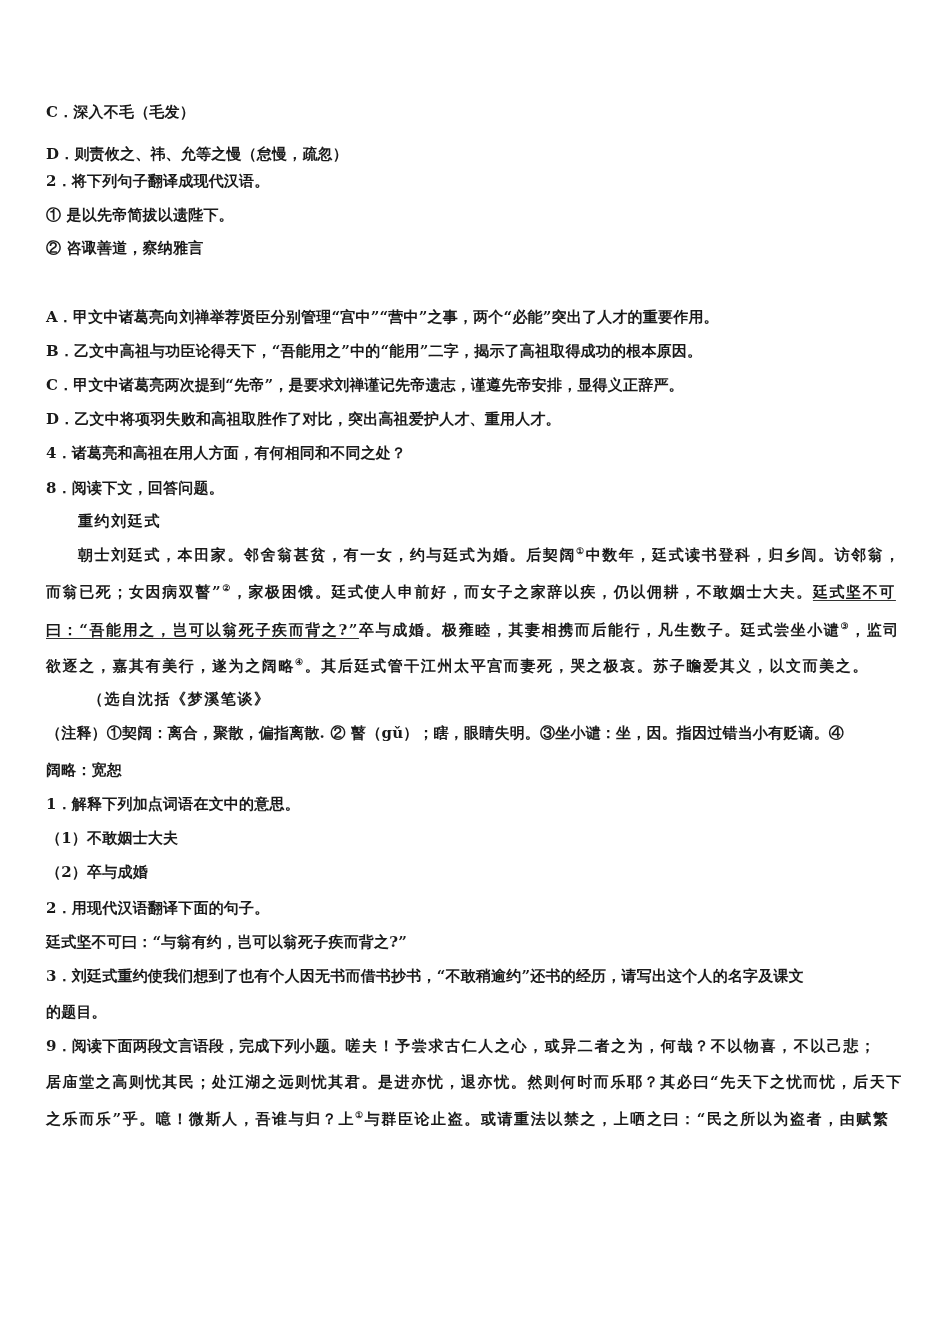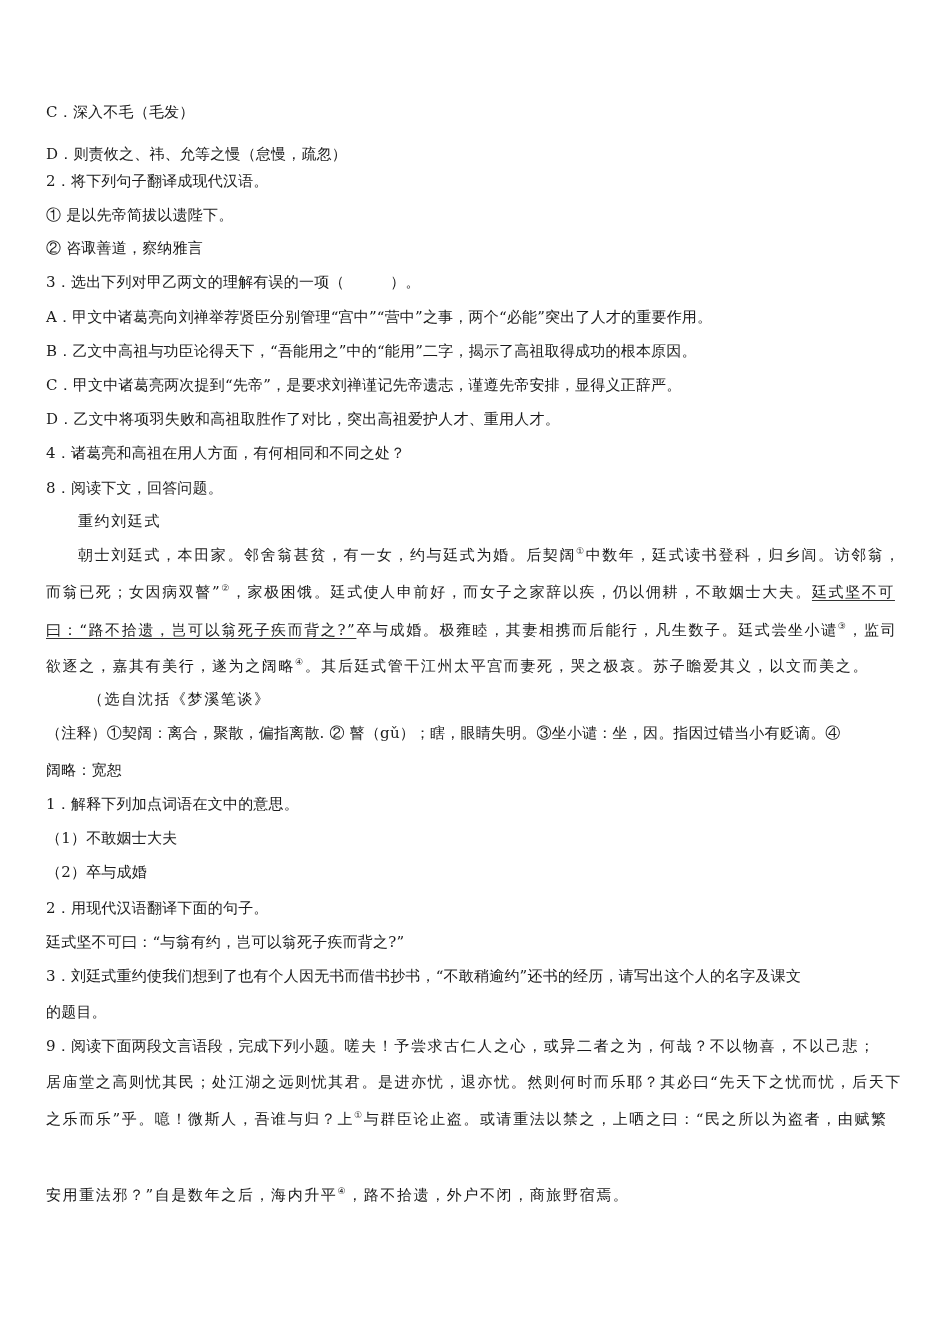--- a/index.html
+++ b/index.html
@@ -1,59 +1,58 @@
 <!DOCTYPE html>
 <html><head>
 <meta charset="utf-8">
 <style>
   html, body { margin: 0; padding: 0; background: #ffffff; }
   body {
     width: 950px; height: 1344px; position: relative; overflow: hidden;
     font-family: "DejaVu Serif", "Liberation Serif", serif;
     color: #1a1a1a;
   }
-  .page { position: absolute; left: 0; top: 0; width: 766px; height: 1344px; }
+  .page { position: absolute; left: 0; top: 0; width: 766px; height: 1344px; font-weight: bold; }
   .line {
     position: absolute; left: 46px; white-space: nowrap;
     font-size: 15px; line-height: 20px; letter-spacing: 0.2px;
   }
   .passage { font-size: 15px; letter-spacing: 1.6px; }
   .indent1 { left: 78px; }
   .indent2 { left: 88px; }
   .ul { text-decoration: underline; text-decoration-color: #333; text-underline-offset: 3px; }
   sup { font-size: 9px; line-height: 0; vertical-align: 6px; }
 </style>
 </head>
 <body>
 
 <div class="page">
 
   <div class="line" style="top:102px">C．深入不毛（毛发）</div>
   <div class="line" style="top:144px">D．则责攸之、祎、允等之慢（怠慢，疏忽）</div>
   <div class="line" style="top:171px">2．将下列句子翻译成现代汉语。</div>
   <div class="line" style="top:205px">① 是以先帝简拔以遗陛下。</div>
   <div class="line" style="top:238px">② 咨诹善道，察纳雅言</div>
-  <div class="line" style="top:272px">3．选出下列对甲乙两文的理解有误的一项（　　　）。</div>
   <div class="line" style="top:307px">A．甲文中诸葛亮向刘禅举荐贤臣分别管理“宫中”“营中”之事，两个“必能”突出了人才的重要作用。</div>
   <div class="line" style="top:341px">B．乙文中高祖与功臣论得天下，“吾能用之”中的“能用”二字，揭示了高祖取得成功的根本原因。</div>
   <div class="line" style="top:409px">D．乙文中将项羽失败和高祖取胜作了对比，突出高祖爱护人才、重用人才。</div>
   <div class="line" style="top:375px">C．甲文中诸葛亮两次提到“先帝”，是要求刘禅谨记先帝遗志，谨遵先帝安排，显得义正辞严。</div>
   <div class="line" style="top:443px">4．诸葛亮和高祖在用人方面，有何相同和不同之处？</div>
 
   <div class="line" style="top:478px">8．阅读下文，回答问题。</div>
   <div class="line indent1 passage" style="top:511px">重约刘廷式</div>
 
   <div class="line indent1 passage" style="top:545px">
     <span>朝士刘廷式，本田家。邻舍翁甚贫，有一女，约与廷式为婚。后契阔</span><sup>①</sup><span>中数年，廷式读书登科，归乡闾。访邻翁，</span>
   </div>
   <div class="line passage" style="top:582px">
     <span>而翁已死；女因病双瞽”</span><sup>②</sup><span>，家极困饿。廷式使人申前好，而女子之家辞以疾，仍以佣耕，不敢姻士大夫。</span><span class="ul">廷式坚不可</span>
   </div>
   <div class="line passage" style="top:620px">
-    <span class="ul">曰：“路不拾遗，岂可以翁死子疾而背之?”</span><span>卒与成婚。极雍睦，其妻相携而后能行，凡生数子。廷式尝坐小谴</span><sup>③</sup><span>，监司</span>
+    <span class="ul">曰：“吾能用之，岂可以翁死子疾而背之?”</span><span>卒与成婚。极雍睦，其妻相携而后能行，凡生数子。廷式尝坐小谴</span><sup>③</sup><span>，监司</span>
   </div>
   <div class="line passage" style="top:656px">
     <span>欲逐之，嘉其有美行，遂为之阔略</span><sup>④</sup><span>。其后廷式管干江州太平宫而妻死，哭之极哀。苏子瞻爱其义，以文而美之。</span>
   </div>
   <div class="line indent2 passage" style="top:689px">（选自沈括《梦溪笔谈》</div>
   <div class="line" style="top:723px">（注释）①契阔：离合，聚散，偏指离散. ② 瞽（gǔ）；瞎，眼睛失明。③坐小谴：坐，因。指因过错当小有贬谪。④</div>
   <div class="line" style="top:760px">阔略：宽恕</div>
   <div class="line" style="top:794px">1．解释下列加点词语在文中的意思。</div>
   <div class="line" style="top:828px">（1）不敢姻士大夫</div>
   <div class="line" style="top:862px">（2）卒与成婚</div>
@@ -62,17 +61,14 @@
   <div class="line" style="top:966px">3．刘廷式重约使我们想到了也有个人因无书而借书抄书，“不敢稍逾约”还书的经历，请写出这个人的名字及课文</div>
   <div class="line" style="top:1002px">的题目。</div>
 
   <div class="line" style="top:1036px">
     <span>9．阅读下面两段文言语段，完成下列小题。</span><span class="passage">嗟夫！予尝求古仁人之心，或异二者之为，何哉？不以物喜，不以己悲；</span>
   </div>
   <div class="line passage" style="top:1072px">居庙堂之高则忧其民；处江湖之远则忧其君。是进亦忧，退亦忧。然则何时而乐耶？其必曰“先天下之忧而忧，后天下</div>
   <div class="line passage" style="top:1109px">
     <span>之乐而乐”乎。噫！微斯人，吾谁与归？上</span><sup>①</sup><span>与群臣论止盗。或请重法以禁之，上哂之曰：“民之所以为盗者，由赋繁</span>
   </div>
-  <div class="line passage" style="top:1185px">
-    <span>安用重法邪？”自是数年之后，海内升平</span><sup>④</sup><span>，路不拾遗，外户不闭，商旅野宿焉。</span>
-  </div>
 
 </div>
 
 </body></html>

